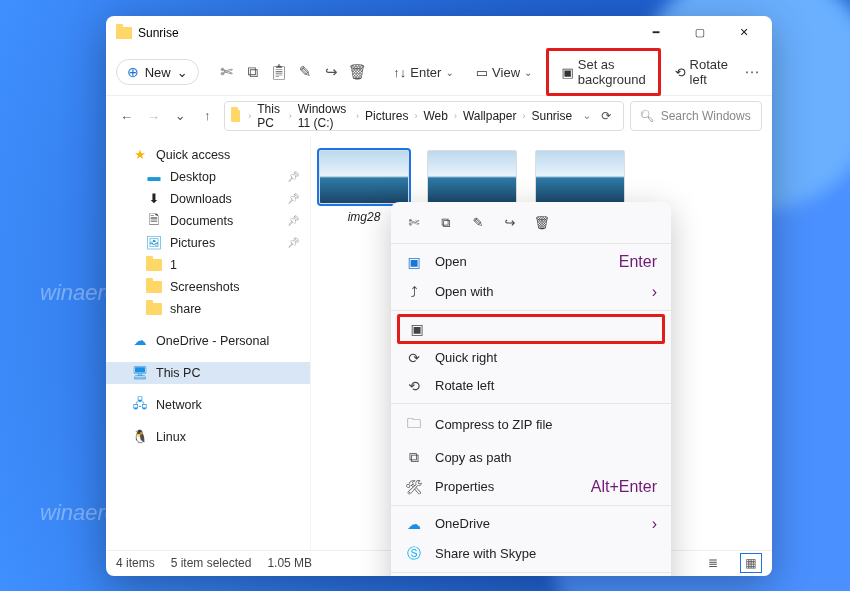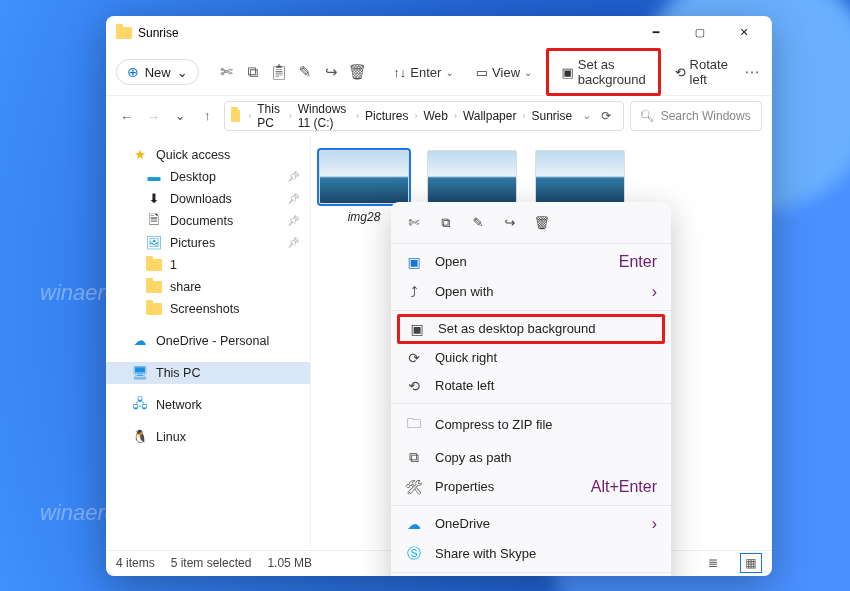--- a/index.html
+++ b/index.html
@@ -176,27 +176,27 @@
       <div class="sbitem subtle">
           <span class="ico">
             <span class="folder-y"></span>
           </span>
           <span>1</span>
         </div>
       <div class="sbitem subtle">
           <span class="ico">
             <span class="folder-y"></span>
           </span>
-          <span>share</span>
+          <span>Screenshots</span>
         </div>
       <div class="sbitem subtle">
           <span class="ico">
             <span class="folder-y"></span>
           </span>
-          <span>Screenshots</span>
+          <span>share</span>
         </div>
       <div class="sbgap"></div>
       <div class="sbitem">
           <span class="ico" style="color:#1a8fe3;">☁</span>
           <span>OneDrive - Personal</span>
         </div>
       <div class="sbgap"></div>
       <div class="sbitem active">
           <span class="ico" style="color:#1a8fe3;">🖥︎</span>
           <span>This PC</span>
@@ -244,21 +244,20 @@
             <span class="kb">Enter</span>
           </div>
         <div class="ctxitem">
             <span class="ico">⤴</span>
             <span>Open with</span>
             <span class="kb">›</span>
           </div>
         <div class="ctxdiv"></div>
         <div class="ctxitem hl">
             <span class="ico">▣</span>
-            <span>Set as desktop background</span>
           </div>
         <div class="ctxitem">
             <span class="ico">⟳</span>
             <span>Quick right</span>
           </div>
         <div class="ctxitem">
             <span class="ico">⟲</span>
             <span>Rotate left</span>
           </div>
         <div class="ctxdiv"></div>

